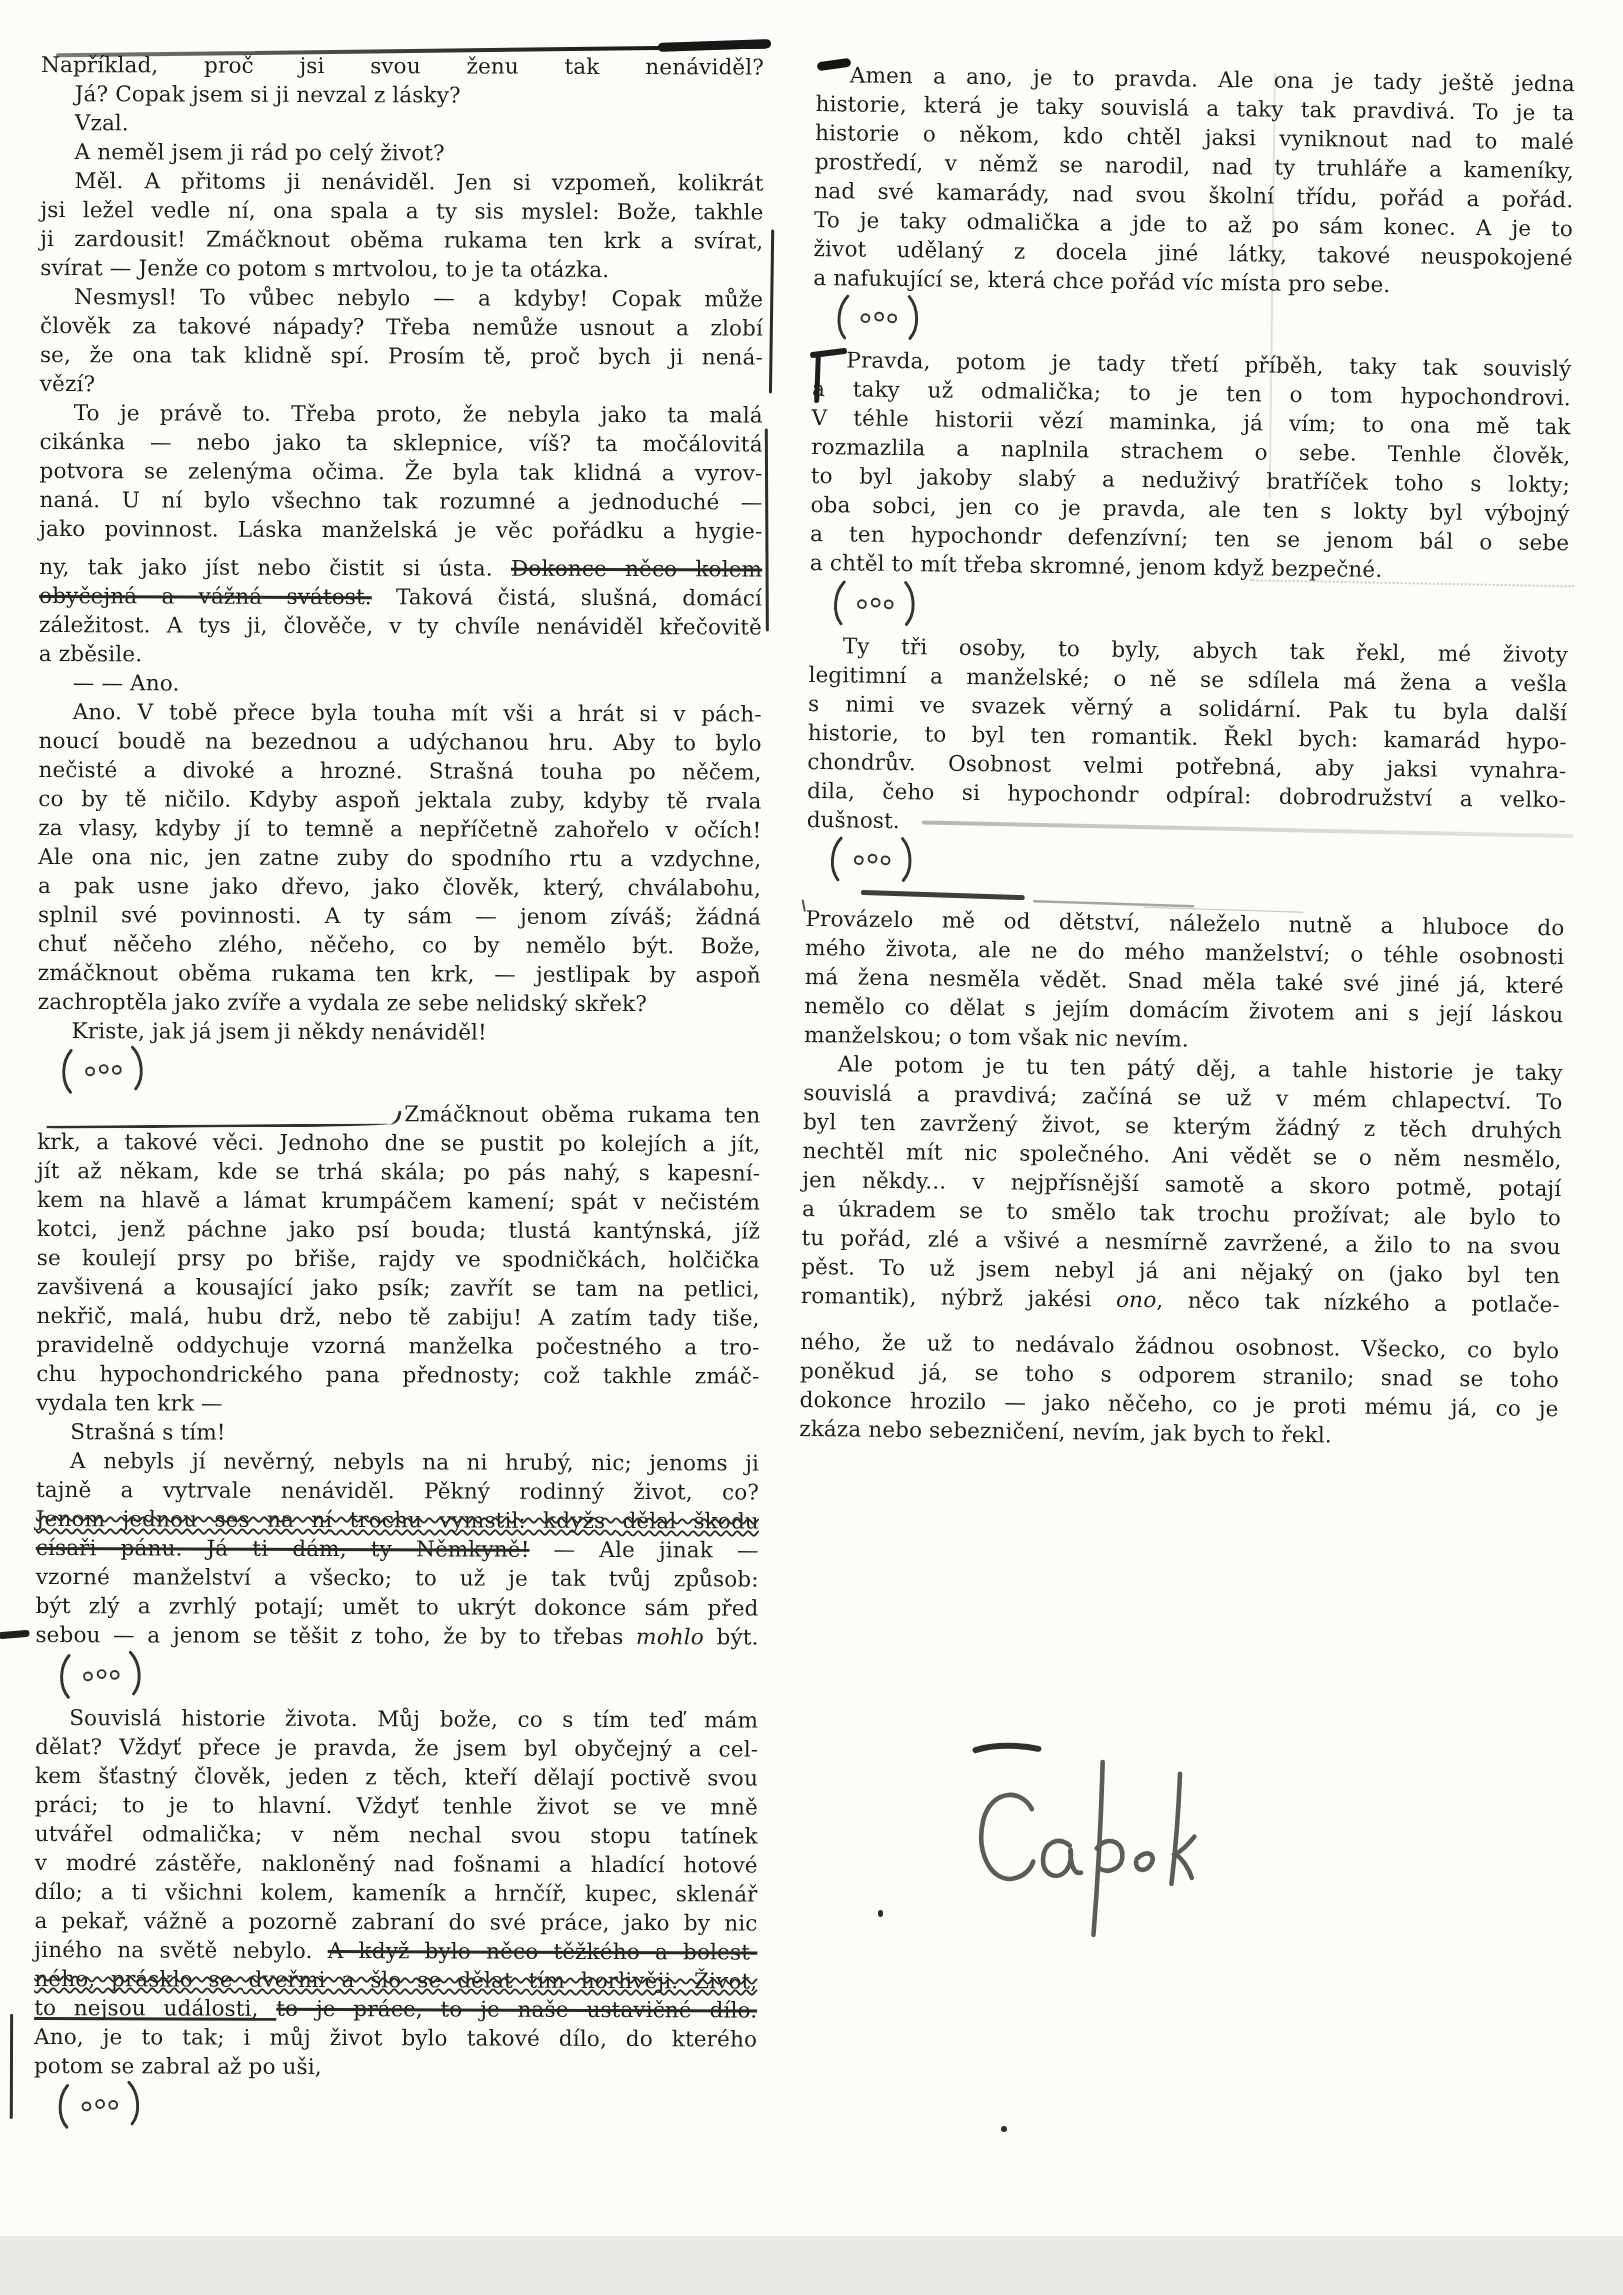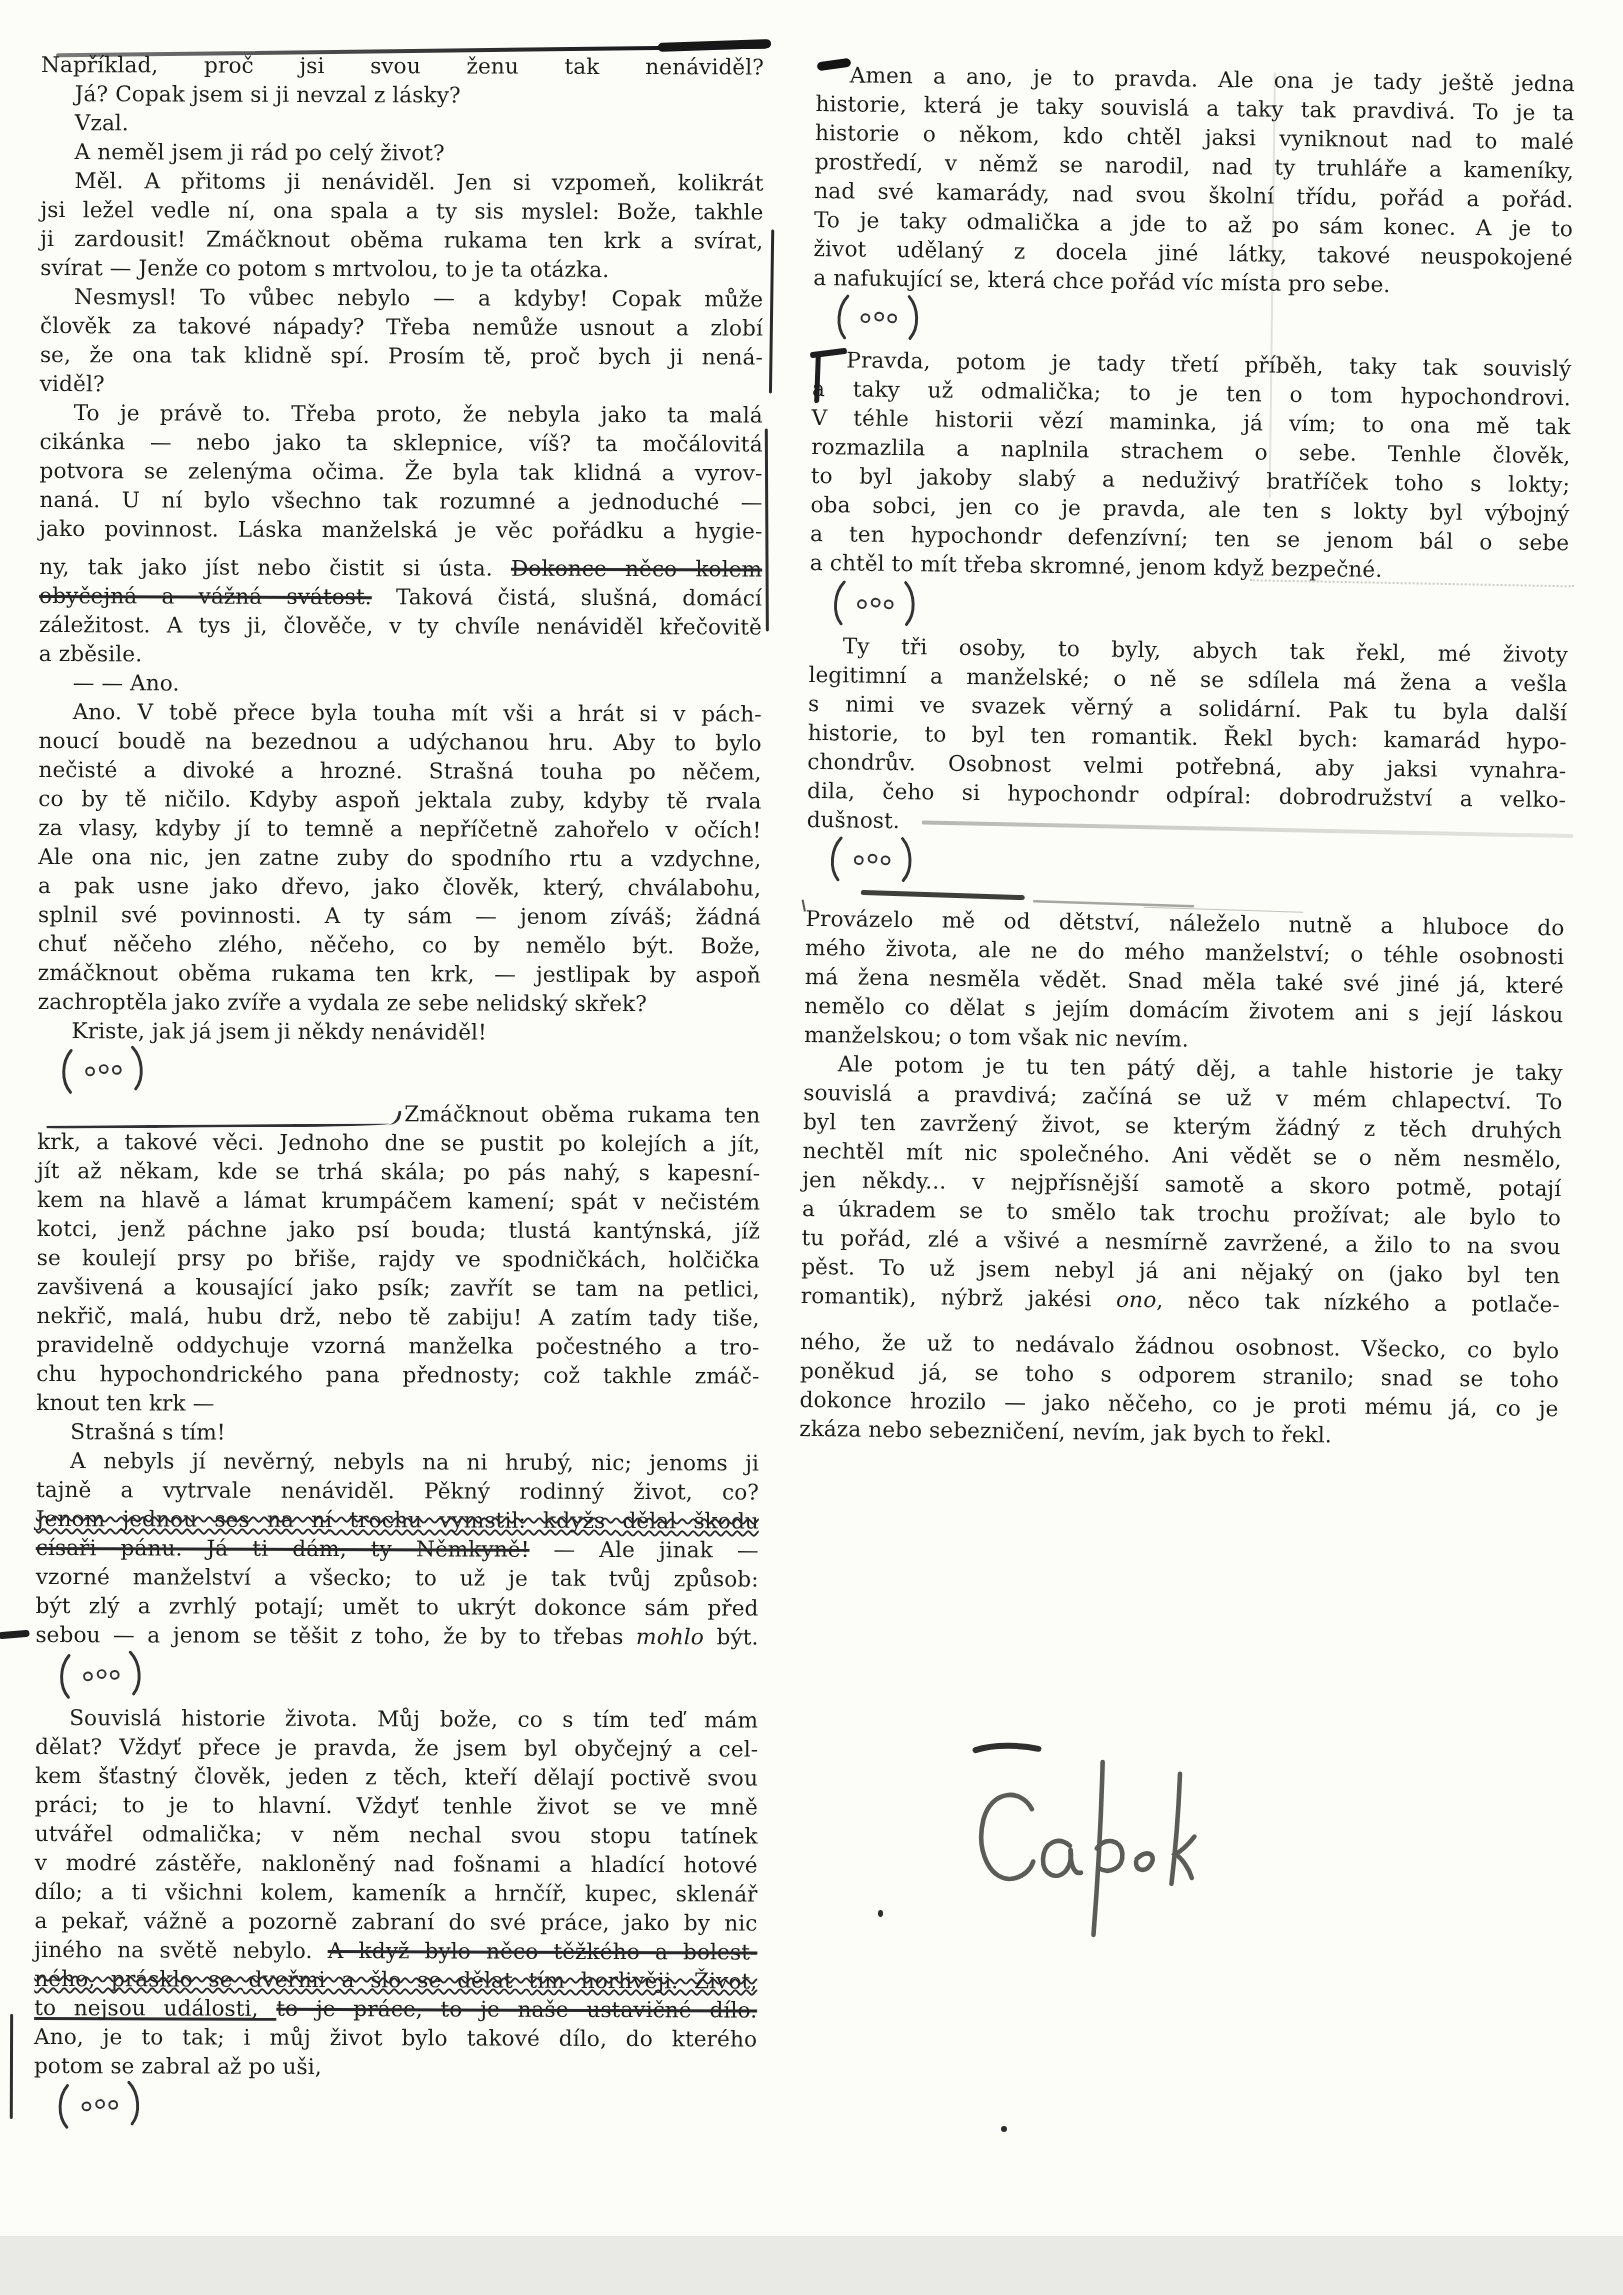--- a/index.html
+++ b/index.html
@@ -101,21 +101,21 @@
       <div class="para">
         <div class="line ind"><span class="">Měl. A přitoms ji nenáviděl. Jen si vzpomeň, kolikrát</span></div>
         <div class="line"><span class="">jsi ležel vedle ní, ona spala a ty sis myslel: Bože, takhle</span></div>
         <div class="line mk-vr1"><span class="">ji zardousit! Zmáčknout oběma rukama ten krk a svírat,</span></div>
         <div class="line last"><span class="">svírat — Jenže co potom s mrtvolou, to je ta otázka.</span></div>
       </div>
       <div class="para">
         <div class="line ind"><span class="">Nesmysl! To vůbec nebylo — a kdyby! Copak může</span></div>
         <div class="line"><span class="">člověk za takové nápady? Třeba nemůže usnout a zlobí</span></div>
         <div class="line"><span class="">se, že ona tak klidně spí. Prosím tě, proč bych ji nená-</span></div>
-        <div class="line last"><span class="">viděl?</span></div>
+        <div class="line last"><span class="">vězí?</span></div>
       </div>
       <div class="para">
         <div class="line ind"><span class="">To je právě to. Třeba proto, že nebyla jako ta malá</span></div>
         <div class="line mk-vr2"><span class="">cikánka — nebo jako ta sklepnice, víš? ta močálovitá</span></div>
         <div class="line"><span class="">potvora se zelenýma očima. Že byla tak klidná a vyrov-</span></div>
         <div class="line"><span class="">naná. U ní bylo všechno tak rozumné a jednoduché —</span></div>
         <div class="line"><span class="">jako povinnost. Láska manželská je věc pořádku a hygie-</span></div>
         <div class="line gap"><span class="">ny, tak jako jíst nebo čistit si ústa. </span><span class="st ">Dokonce něco kolem</span></div>
         <div class="line"><span class="st ">obyčejná a vážná svátost.</span><span class=""> Taková čistá, slušná, domácí</span></div>
         <div class="line"><span class="">záležitost. A tys ji, člověče, v ty chvíle nenáviděl křečovitě</span></div>
@@ -153,21 +153,21 @@
         <div class="line bigpad"><span class="">Zmáčknout oběma rukama ten</span></div>
         <div class="line"><span class="">krk, a takové věci. Jednoho dne se pustit po kolejích a jít,</span></div>
         <div class="line"><span class="">jít až někam, kde se trhá skála; po pás nahý, s kapesní-</span></div>
         <div class="line"><span class="">kem na hlavě a lámat krumpáčem kamení; spát v nečistém</span></div>
         <div class="line"><span class="">kotci, jenž páchne jako psí bouda; tlustá kantýnská, jíž</span></div>
         <div class="line"><span class="">se koulejí prsy po břiše, rajdy ve spodničkách, holčička</span></div>
         <div class="line"><span class="">zavšivená a kousající jako psík; zavřít se tam na petlici,</span></div>
         <div class="line"><span class="">nekřič, malá, hubu drž, nebo tě zabiju! A zatím tady tiše,</span></div>
         <div class="line"><span class="">pravidelně oddychuje vzorná manželka počestného a tro-</span></div>
         <div class="line"><span class="">chu hypochondrického pana přednosty; což takhle zmáč-</span></div>
-        <div class="line last"><span class="">knout ten krk —</span></div>
+        <div class="line last"><span class="">vydala ten krk —</span></div>
       </div>
       <div class="para">
         <div class="line ind last"><span class="">Strašná s tím!</span></div>
       </div>
       <div class="para">
         <div class="line ind"><span class="">A nebyls jí nevěrný, nebyls na ni hrubý, nic; jenoms ji</span></div>
         <div class="line"><span class="">tajně a vytrvale nenáviděl. Pěkný rodinný život, co?</span></div>
         <div class="line"><span class="stw ">Jenom jednou ses na ní trochu vymstil: kdyžs dělal škodu</span></div>
         <div class="line"><span class="st ">císaři pánu. Já ti dám, ty Němkyně!</span><span class=""> — Ale jinak —</span></div>
         <div class="line"><span class="">vzorné manželství a všecko; to už je tak tvůj způsob:</span></div>

